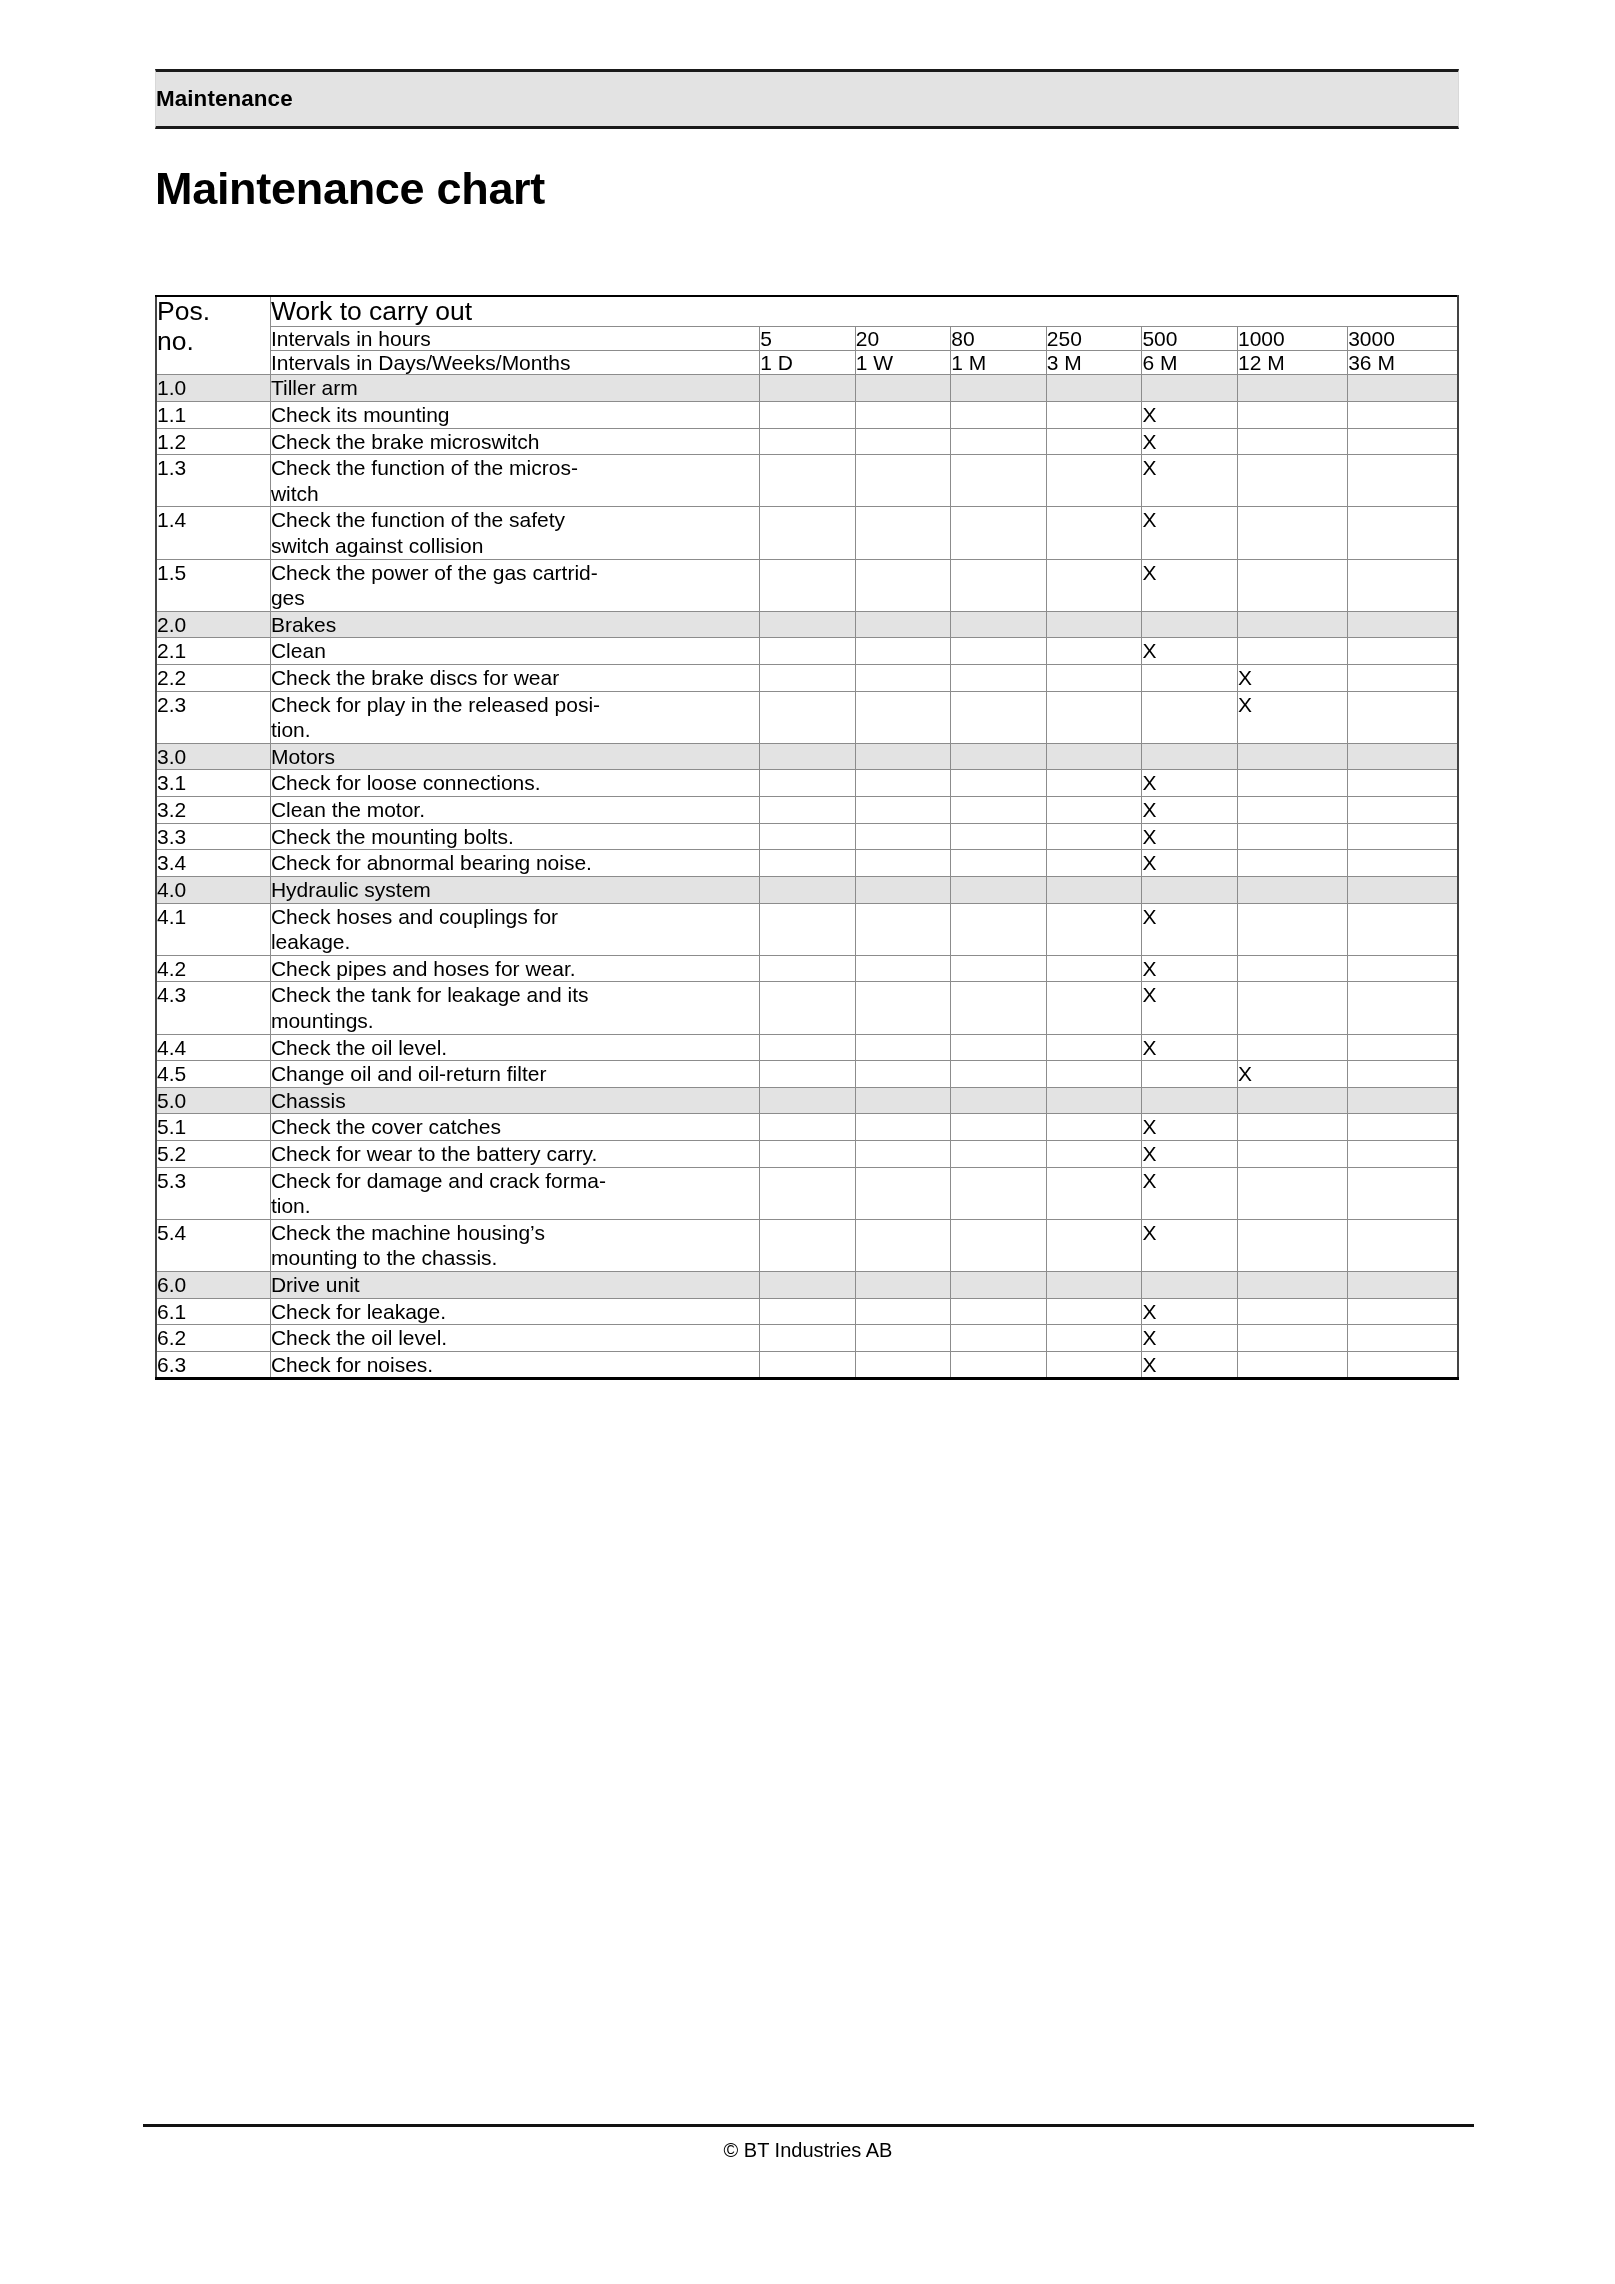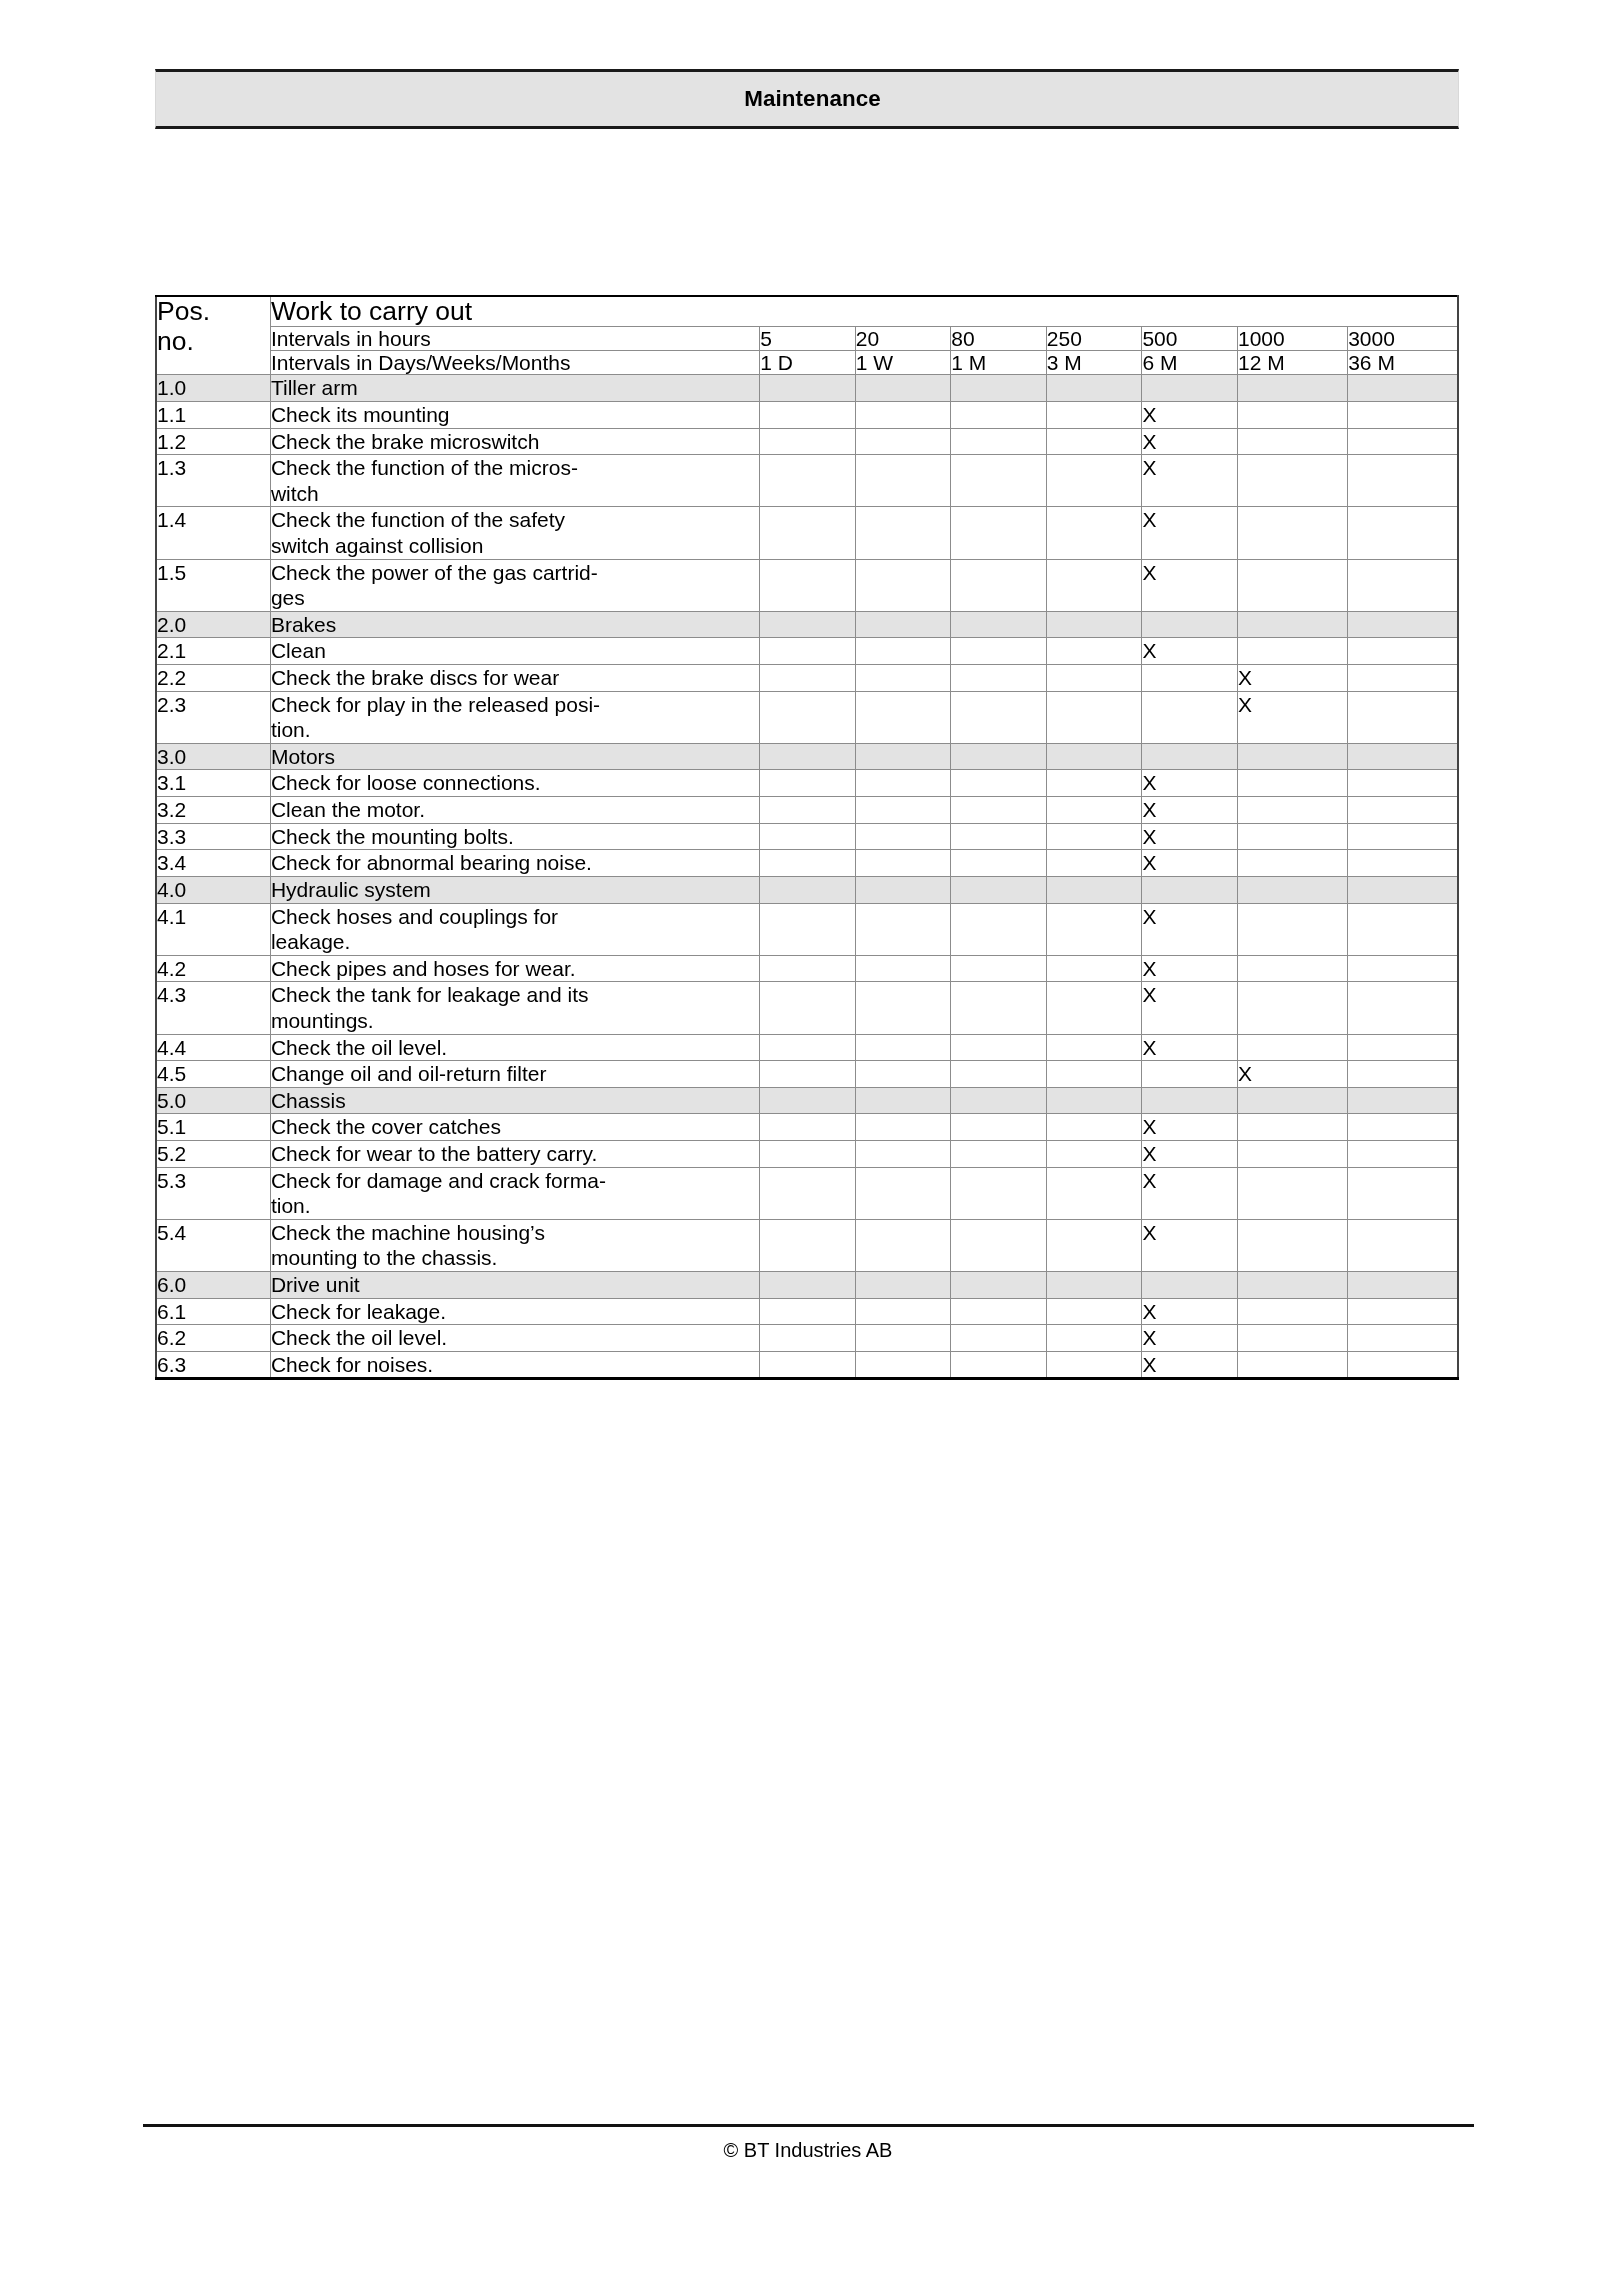--- a/index.html
+++ b/index.html
@@ -31,22 +31,21 @@
     width: 1304px;
     height: 60px;
     box-sizing: border-box;
     background: #e3e3e3;
     border-top: 3.4px solid #1a1a1a;
     border-bottom: 3.4px solid #1a1a1a;
     border-left: 1.4px solid #d8d8d8;
     border-right: 1.4px solid #d8d8d8;
     display: flex;
     align-items: center;
-    justify-content: center;
-    padding-left: 11px;
+    justify-content: flex-start;
   }
   .running-header-text {
     font-size: 22.4px;
     font-weight: bold;
     letter-spacing: 0.1px;
   }
 
   
   .chapter-title {
     position: absolute;
@@ -171,20 +170,21 @@
 </style>
 </head>
 <body>
 
 <div class="page">
 
   <div class="running-header">
     <span class="running-header-text">Maintenance</span>
   </div>
 
+  <div class="chapter-title">Maintenance chart</div>
 
   <div class="chart-wrap">
     <table class="chart">
       <colgroup>
         <col class="c-pos">
         <col class="c-work">
         <col class="c-iv">
         <col class="c-iv">
         <col class="c-iv">
         <col class="c-iv">

